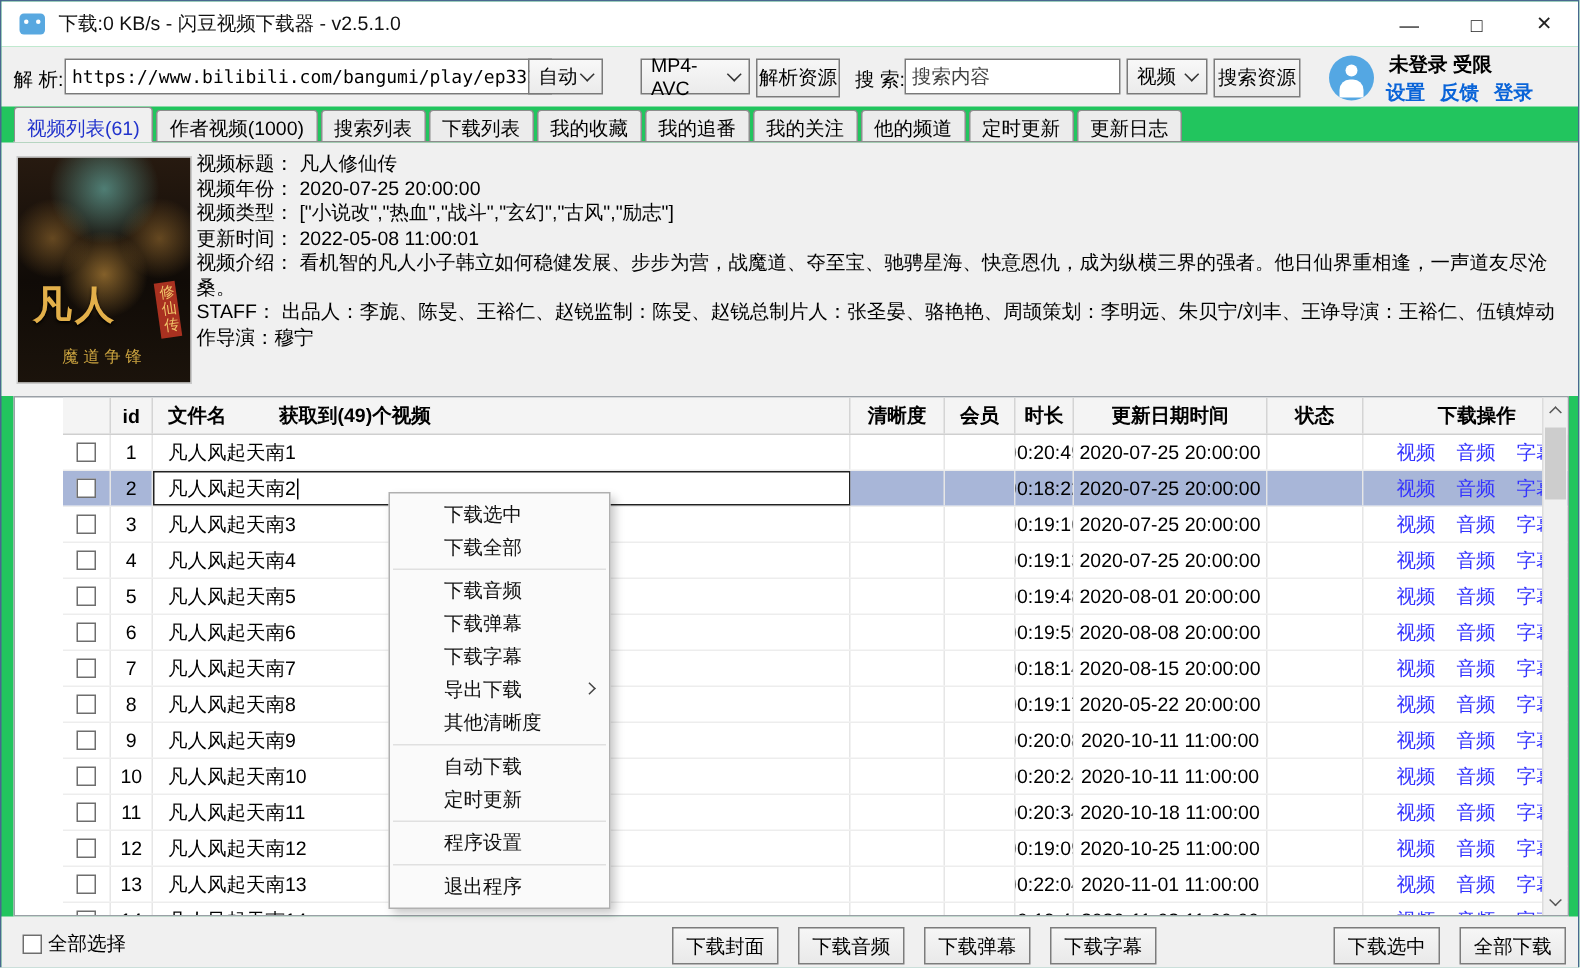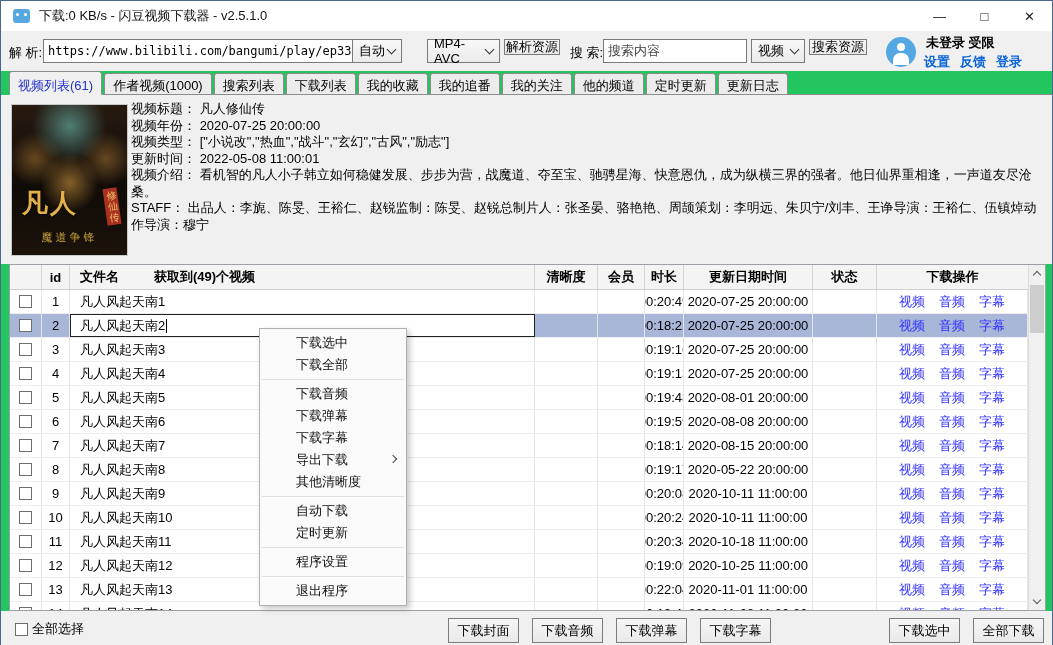--- a/index.html
+++ b/index.html
@@ -14,21 +14,21 @@
   .wcontrols{position:absolute;right:0;top:0;height:30px;display:flex;}
   .wbtn{width:45px;height:30px;display:flex;align-items:center;justify-content:center;font-size:13px;color:#222;}
   
   .toolbar{position:absolute;left:0;top:30px;right:0;height:40px;background:#f0f0f0;font-size:13px;}
   .toolbar .lbl{position:absolute;top:13px;color:#000;}
   .tb-input{position:absolute;top:8px;height:24px;background:#fff;border:1px solid #7a7a7a;display:flex;align-items:center;padding:0 4px;overflow:hidden;white-space:nowrap;}
   .url-text{font-family:"DejaVu Sans Mono","Liberation Mono",monospace;font-size:12px;color:#000;}
   .ph-text{color:#444;}
   .tb-select{position:absolute;top:8px;height:24px;background:linear-gradient(#f8f8f8,#ebebeb);border:1px solid #7a7a7a;display:flex;align-items:center;justify-content:space-between;padding:0 6px;}
   .chev{width:7px;height:7px;border-right:1px solid #333;border-bottom:1px solid #333;transform:rotate(45deg);margin-top:-4px;flex:0 0 auto;}
-  .tb-btn{position:absolute;top:8px;height:16px;background:linear-gradient(#f6f6f6,#e9e9e9);border:1px solid #7c7c7c;display:flex;align-items:center;justify-content:center;font-size:13px;}
+  .tb-btn{position:absolute;top:8px;height:26px;background:linear-gradient(#f6f6f6,#e9e9e9);border:1px solid #7c7c7c;display:flex;align-items:center;justify-content:center;font-size:13px;}
   .avatar{position:absolute;left:885px;top:6px;width:30px;height:30px;border-radius:50%;background:#54a7e3;overflow:hidden;}
   .avatar::before{content:"";position:absolute;left:11px;top:6px;width:8px;height:8px;border-radius:50%;background:#fff;}
   .avatar::after{content:"";position:absolute;left:7px;top:16px;width:16px;height:12px;border-radius:7px 7px 0 0;background:#fff;}
   .acct-status{position:absolute;left:925px;top:3px;font-weight:bold;color:#000;}
   .acct-links{position:absolute;left:923px;top:22px;display:flex;gap:10px;}
   .acct-links span{color:#0a64d8;font-weight:bold;}
   
   .tabbar{position:absolute;left:8px;top:70px;right:0;height:24px;display:flex;align-items:flex-end;gap:2px;border-bottom:1px solid #8c8c8c;}
   .tab{height:21px;padding:3px 8px 0 8px;font-size:13px;border:1px solid #8c8c8c;border-bottom:none;border-radius:3px 3px 0 0;background:#ececec;color:#000;white-space:nowrap;}
   .tab.active{height:24px;padding-top:5px;background:#f0f0f0;color:#2233cc;margin-bottom:-1px;border-bottom:1px solid #f0f0f0;}
@@ -39,21 +39,21 @@
     radial-gradient(circle at 20% 36%, rgba(195,140,60,.45), transparent 20%),
     radial-gradient(circle at 82% 36%, rgba(195,140,60,.45), transparent 20%),
     radial-gradient(circle at 50% 52%, rgba(225,165,70,.55), transparent 30%),
     linear-gradient(180deg,#271a10,#100b07 55%,#1b130b);}
   .poster .ptitle{position:absolute;left:10px;bottom:34px;font-size:26px;font-weight:bold;color:#e3b04a;text-shadow:0 1px 2px #000;letter-spacing:2px;}
   .poster .pseal{position:absolute;right:8px;bottom:30px;background:#a93120;color:#f0c469;font-size:10px;padding:2px 3px;transform:rotate(-8deg);line-height:11px;width:14px;text-align:center;}
   .poster .psub{position:absolute;left:0;right:0;bottom:10px;text-align:center;color:#c9a23f;font-size:11px;letter-spacing:3px;}
   .infotext{position:absolute;left:130px;top:6px;right:6px;font-size:13px;line-height:16.5px;color:#000;}
   .ifield .flabel{white-space:pre;}
   
-  .tablewrap{position:absolute;left:8px;top:263px;width:1037px;height:347px;background:#fff;border:1px solid #9aa0a6;overflow:hidden;}
+  .tablewrap{position:absolute;left:8px;top:263px;width:1037px;height:347px;background:#fff;border:1px solid #9aa0a6;overflow:hidden;padding-left:32px;}
   .grid{display:grid;grid-template-columns:32px 28px 465px 63px 47px 39px 129px 64px 151px;}
   .thead{height:25px;background:#f4f4f4;border-bottom:1px solid #cfcfcf;font-weight:bold;font-size:13px;}
   .thead .hc{display:flex;align-items:center;justify-content:center;border-right:1px solid #d4d4d4;overflow:hidden;white-space:nowrap;}
   .thead .hc.name{justify-content:flex-start;padding-left:10px;gap:35px;}
   .trow{height:24px;font-size:13px;border-bottom:1px solid #ededed;}
   .trow .c{display:flex;align-items:center;justify-content:center;border-right:1px solid #e6e6e6;overflow:hidden;white-space:nowrap;position:relative;}
   .trow .name-c{justify-content:flex-start;padding-left:10px;}
   .trow.selected .c{background:#a8b6d8;}
   .trow .name-c.editing{background:#fff;outline:1px solid #222;outline-offset:-1px;}
   .trow.selected .name-c.editing{background:#fff;}

